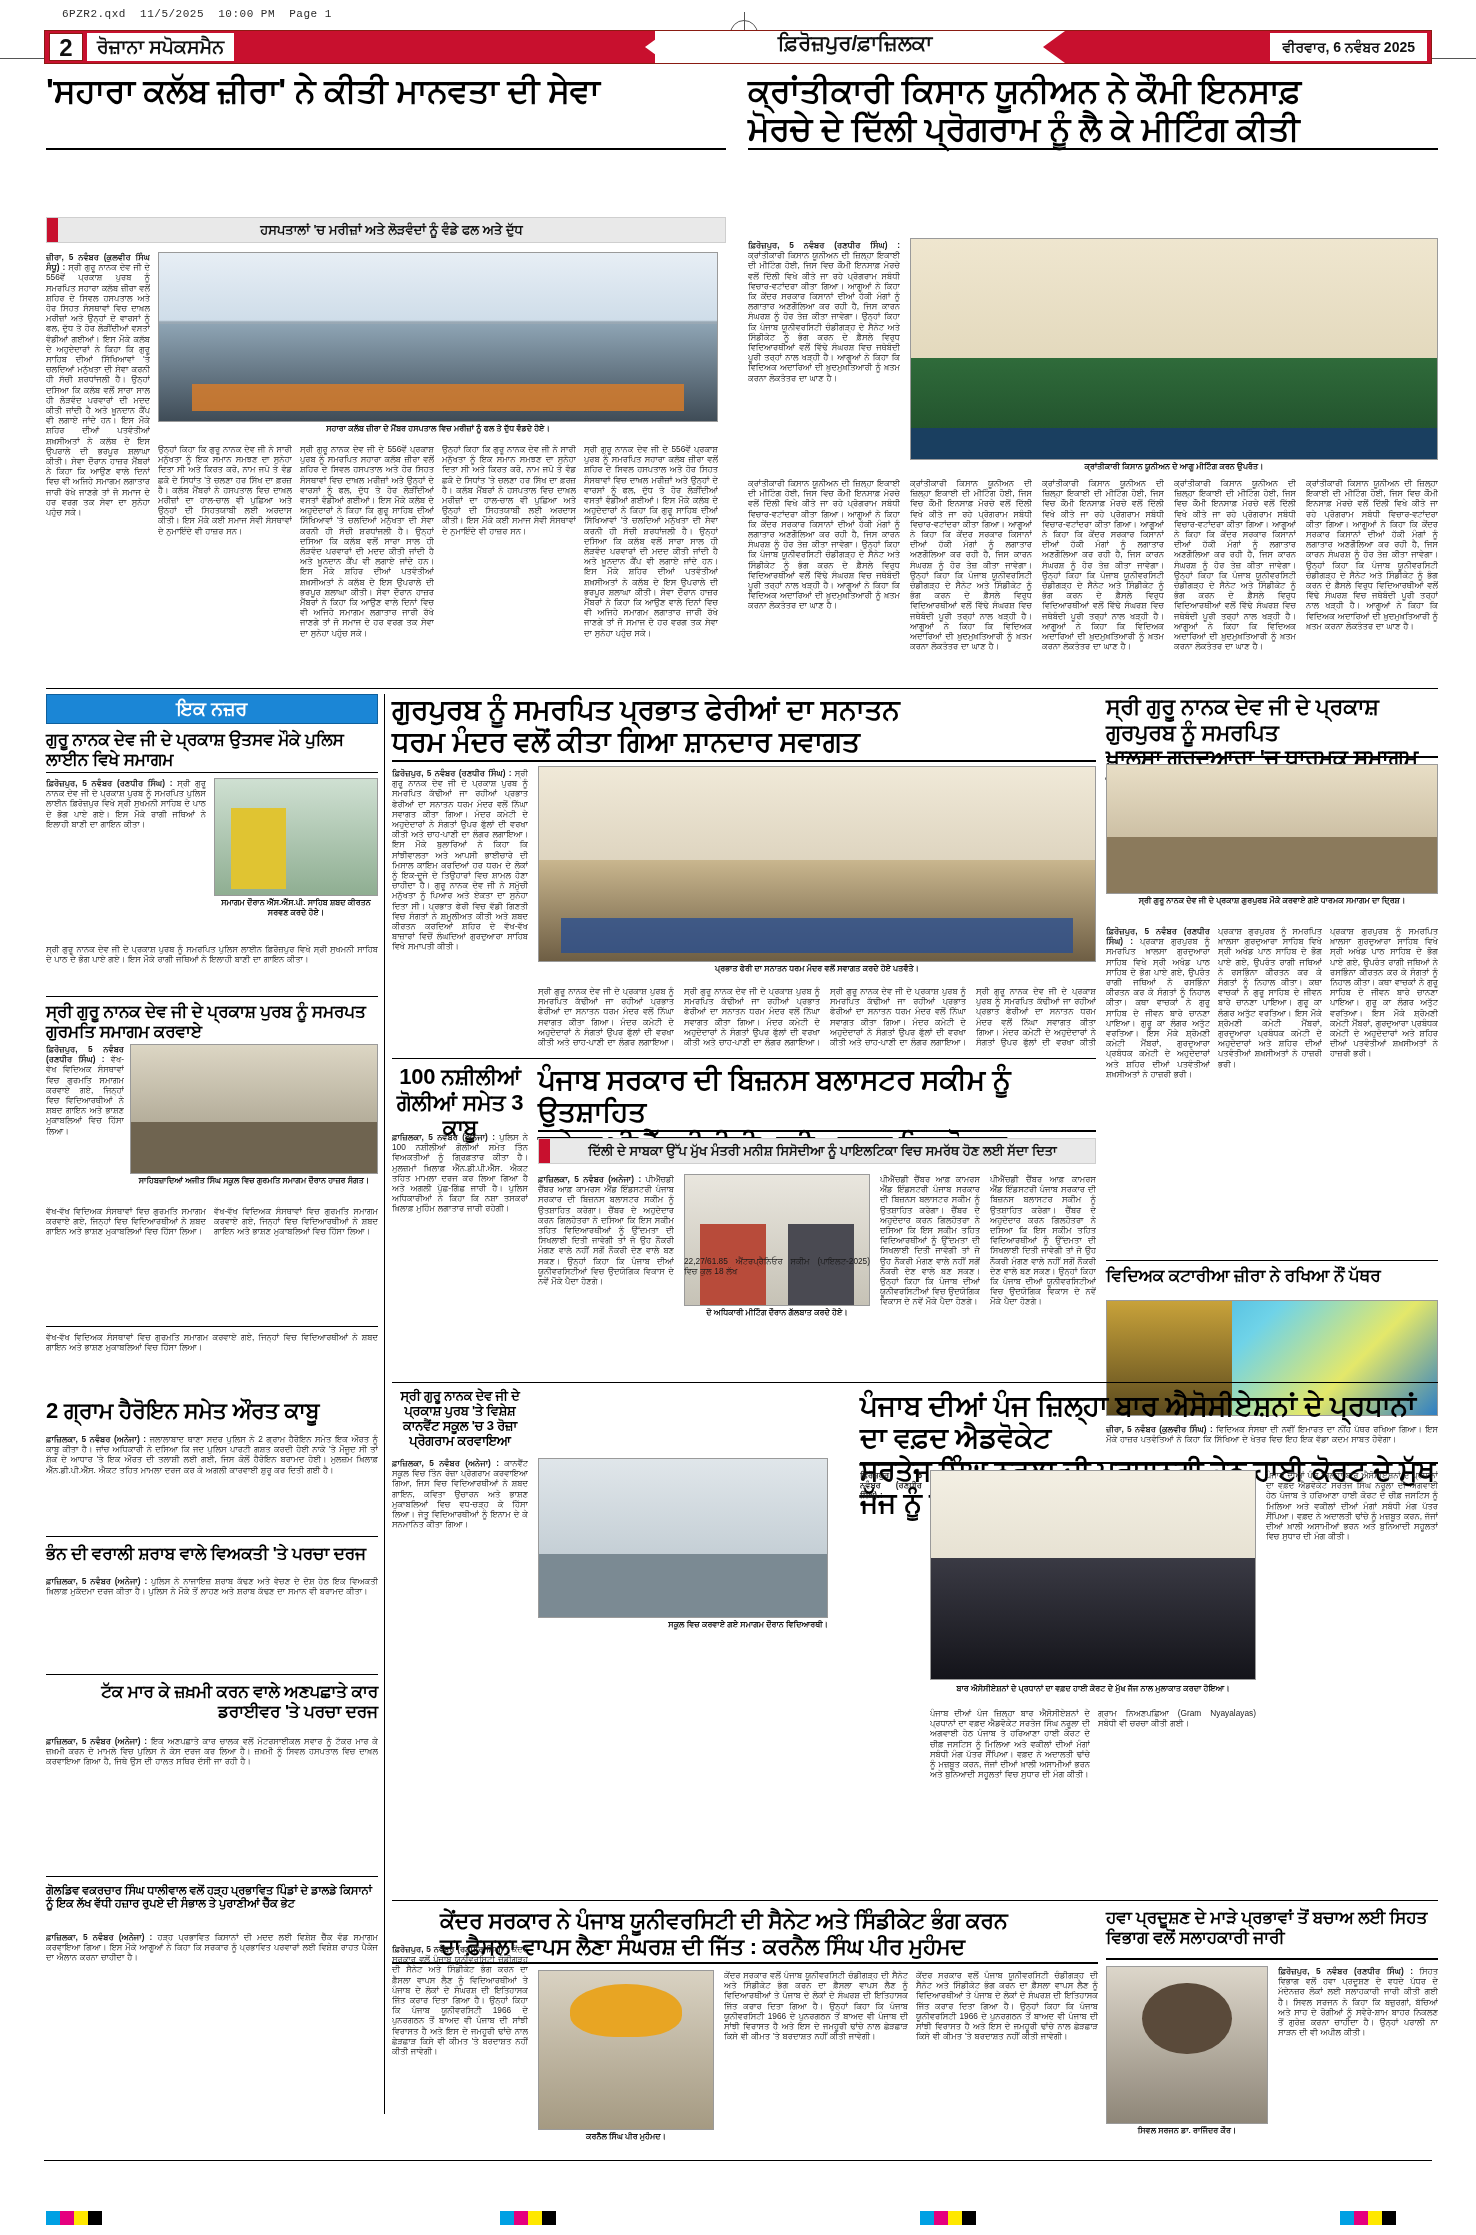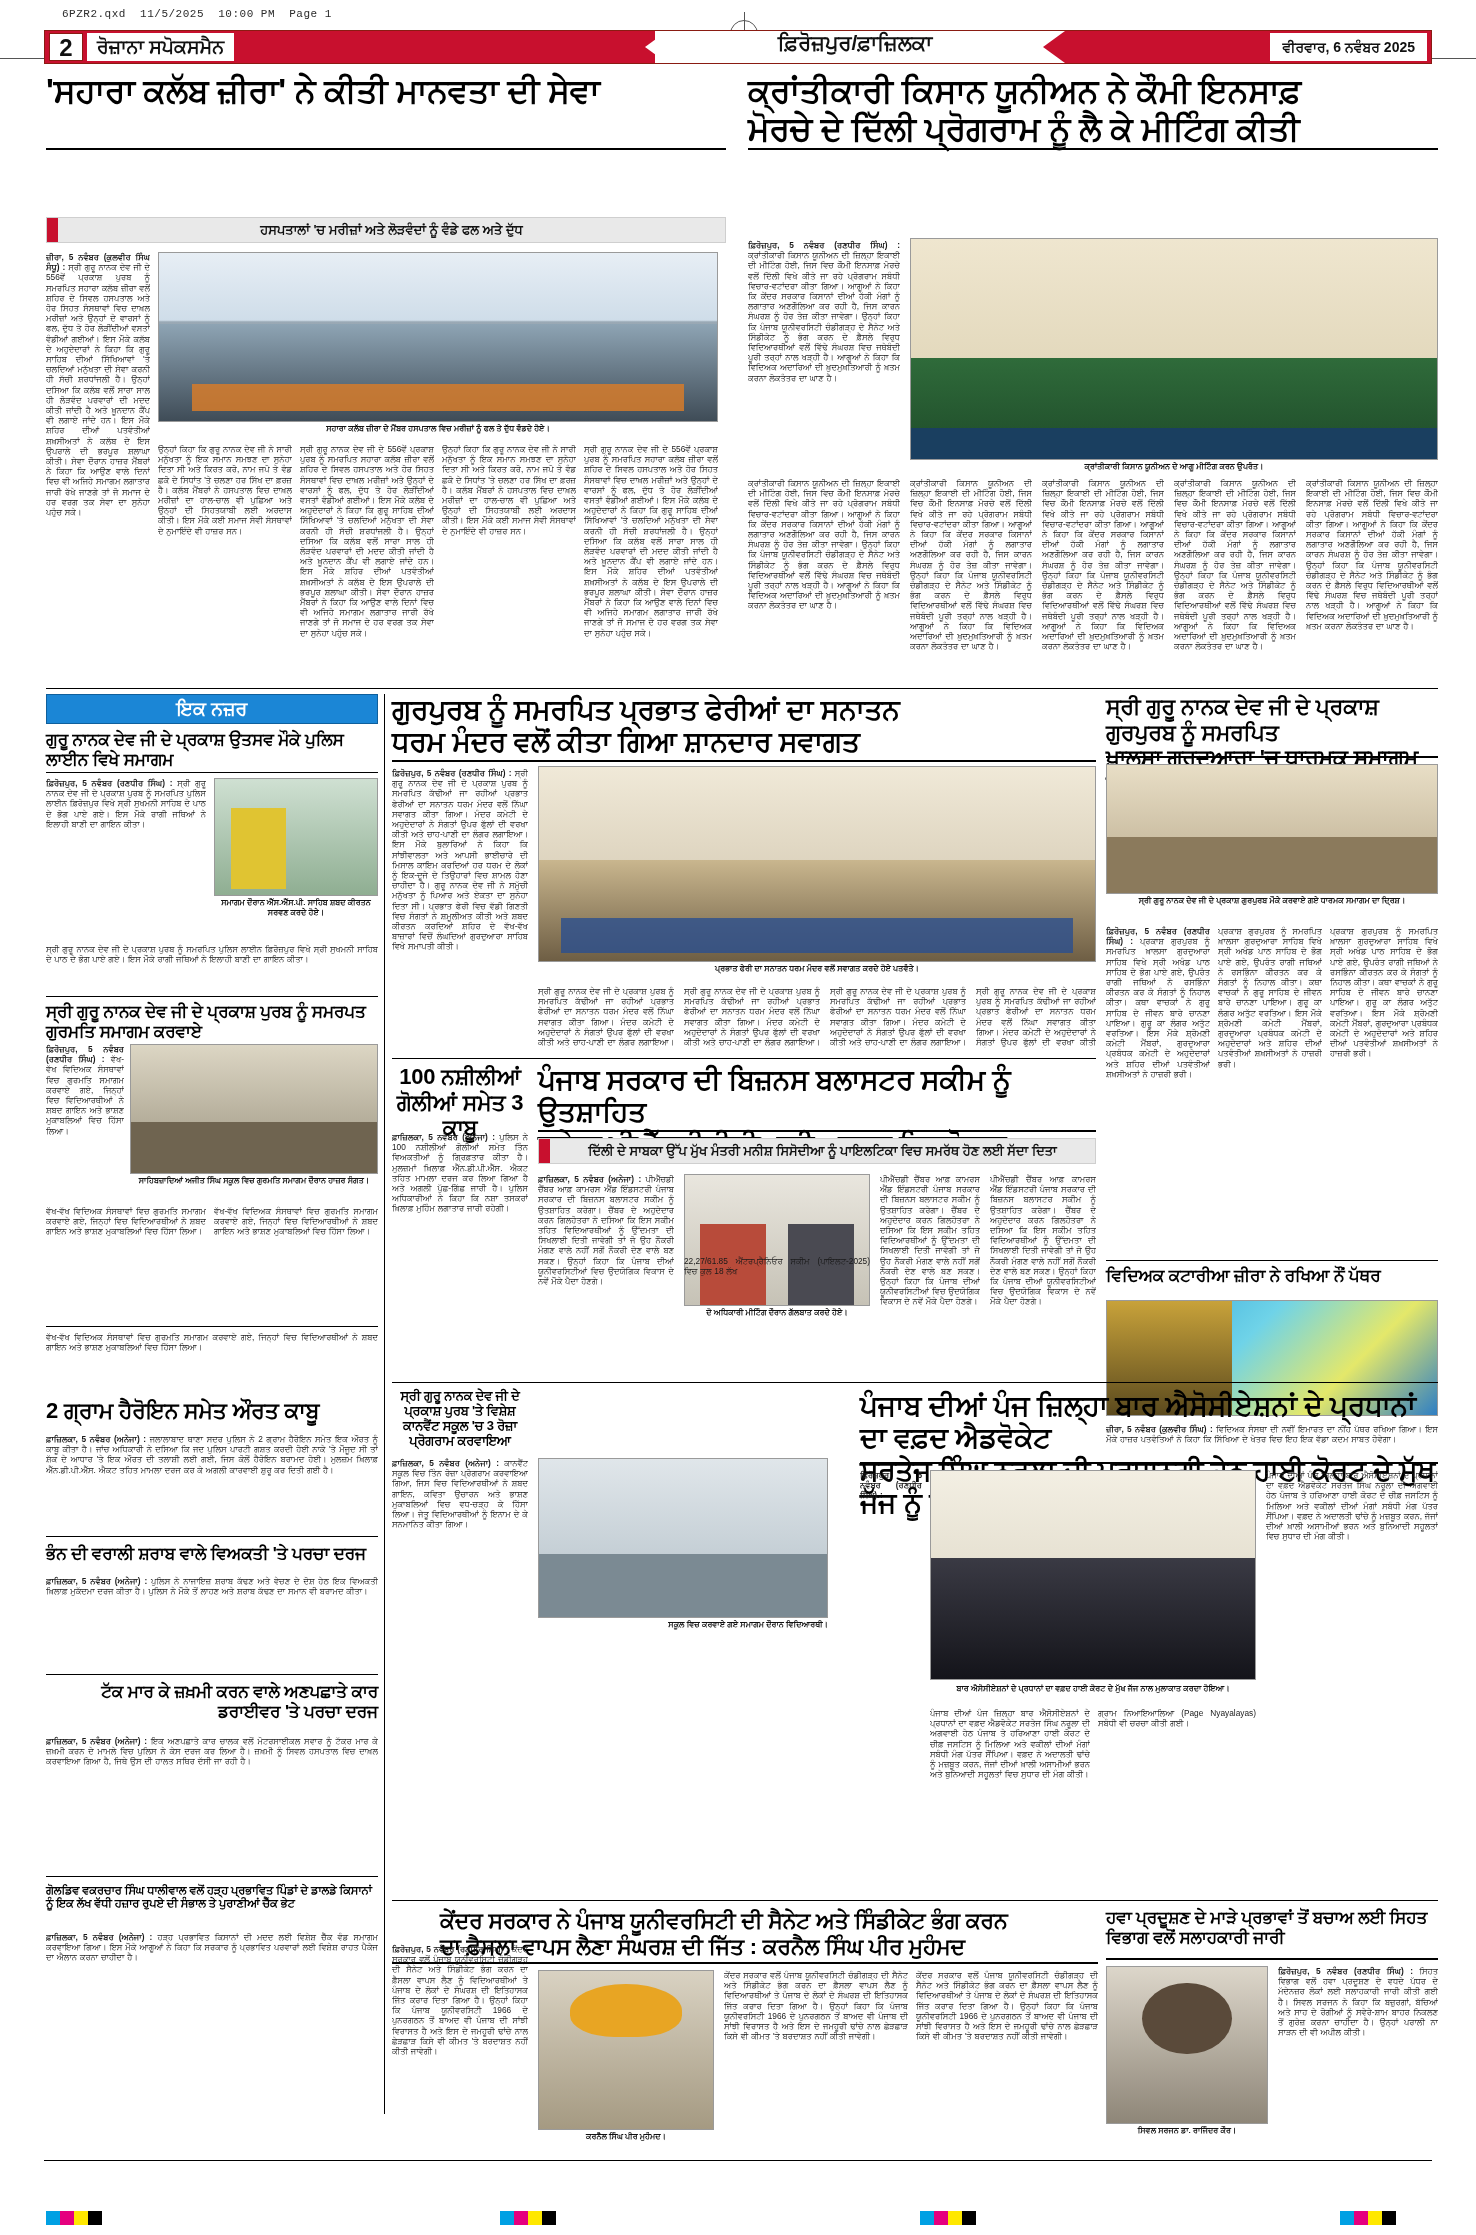--- a/index.html
+++ b/index.html
@@ -393,21 +393,21 @@
   <div class="rule-th" style="left:860px;top:1462px;width:578px;"></div>
   <div class="body" style="position:absolute;left:860px;top:1470px;width:62px;height:280px;">
     <span class="lead">ਫ਼ਿਰੋਜ਼ਪੁਰ, 5 ਨਵੰਬਰ (ਰਣਧੀਰ ਸਿੰਘ) :</span>
   </div>
   <div class="ph" style="left:930px;top:1470px;width:326px;height:210px;">
     <div class="sky" style="background:linear-gradient(180deg,#f3efe3,#d6cfbc);"></div>
     <div style="position:absolute;left:0;bottom:0;width:100%;height:58%;background:linear-gradient(180deg,#3a3a44,#14141a);"></div>
   </div>
   <div class="caption" style="position:absolute;left:930px;top:1684px;width:326px;">ਬਾਰ ਐਸੋਸੀਏਸ਼ਨਾਂ ਦੇ ਪ੍ਰਧਾਨਾਂ ਦਾ ਵਫ਼ਦ ਹਾਈ ਕੋਰਟ ਦੇ ਮੁੱਖ ਜੱਜ ਨਾਲ ਮੁਲਾਕਾਤ ਕਰਦਾ ਹੋਇਆ।</div>
   <div class="body" style="position:absolute;left:930px;top:1708px;width:160px;height:180px;"><span>ਪੰਜਾਬ ਦੀਆਂ ਪੰਜ ਜ਼ਿਲ੍ਹਾ ਬਾਰ ਐਸੋਸੀਏਸ਼ਨਾਂ ਦੇ ਪ੍ਰਧਾਨਾਂ ਦਾ ਵਫ਼ਦ ਐਡਵੋਕੇਟ ਸਰਤੇਜ ਸਿੰਘ ਨਰੂਲਾ ਦੀ ਅਗਵਾਈ ਹੇਠ ਪੰਜਾਬ ਤੇ ਹਰਿਆਣਾ ਹਾਈ ਕੋਰਟ ਦੇ ਚੀਫ਼ ਜਸਟਿਸ ਨੂੰ ਮਿਲਿਆ ਅਤੇ ਵਕੀਲਾਂ ਦੀਆਂ ਮੰਗਾਂ ਸਬੰਧੀ ਮੰਗ ਪੱਤਰ ਸੌਂਪਿਆ। ਵਫ਼ਦ ਨੇ ਅਦਾਲਤੀ ਢਾਂਚੇ ਨੂੰ ਮਜ਼ਬੂਤ ਕਰਨ, ਜੱਜਾਂ ਦੀਆਂ ਖ਼ਾਲੀ ਅਸਾਮੀਆਂ ਭਰਨ ਅਤੇ ਬੁਨਿਆਦੀ ਸਹੂਲਤਾਂ ਵਿਚ ਸੁਧਾਰ ਦੀ ਮੰਗ ਕੀਤੀ।</span></div>
-  <div class="body" style="position:absolute;left:1098px;top:1708px;width:158px;height:180px;"><span>ਗ੍ਰਾਮ ਨਿਆਇਆਲਿਆ (Page Nyayalayas) ਸਬੰਧੀ ਵੀ ਚਰਚਾ ਕੀਤੀ ਗਈ।</span></div>
+  <div class="body" style="position:absolute;left:1098px;top:1708px;width:158px;height:180px;"><span>ਗ੍ਰਾਮ ਨਿਅਣਪਛਿਆ (Gram Nyayalayas) ਸਬੰਧੀ ਵੀ ਚਰਚਾ ਕੀਤੀ ਗਈ।</span></div>
   <div class="body" style="position:absolute;left:1266px;top:1470px;width:172px;height:418px;"><span>ਪੰਜਾਬ ਦੀਆਂ ਪੰਜ ਜ਼ਿਲ੍ਹਾ ਬਾਰ ਐਸੋਸੀਏਸ਼ਨਾਂ ਦੇ ਪ੍ਰਧਾਨਾਂ ਦਾ ਵਫ਼ਦ ਐਡਵੋਕੇਟ ਸਰਤੇਜ ਸਿੰਘ ਨਰੂਲਾ ਦੀ ਅਗਵਾਈ ਹੇਠ ਪੰਜਾਬ ਤੇ ਹਰਿਆਣਾ ਹਾਈ ਕੋਰਟ ਦੇ ਚੀਫ਼ ਜਸਟਿਸ ਨੂੰ ਮਿਲਿਆ ਅਤੇ ਵਕੀਲਾਂ ਦੀਆਂ ਮੰਗਾਂ ਸਬੰਧੀ ਮੰਗ ਪੱਤਰ ਸੌਂਪਿਆ। ਵਫ਼ਦ ਨੇ ਅਦਾਲਤੀ ਢਾਂਚੇ ਨੂੰ ਮਜ਼ਬੂਤ ਕਰਨ, ਜੱਜਾਂ ਦੀਆਂ ਖ਼ਾਲੀ ਅਸਾਮੀਆਂ ਭਰਨ ਅਤੇ ਬੁਨਿਆਦੀ ਸਹੂਲਤਾਂ ਵਿਚ ਸੁਧਾਰ ਦੀ ਮੰਗ ਕੀਤੀ।</span></div>
 
   <div class="hr-thin" style="left:392px;top:1900px;width:1046px;"></div>
   <div style="position:absolute;left:392px;top:1908px;width:706px;margin-left:48px;">
     <div class="hl hl-md">ਕੇਂਦਰ ਸਰਕਾਰ ਨੇ ਪੰਜਾਬ ਯੂਨੀਵਰਸਿਟੀ ਦੀ ਸੈਨੇਟ ਅਤੇ ਸਿੰਡੀਕੇਟ ਭੰਗ ਕਰਨ</div>
     <div class="hl hl-md">ਦਾ ਫ਼ੈਸਲਾ ਵਾਪਸ ਲੈਣਾ ਸੰਘਰਸ਼ ਦੀ ਜਿੱਤ : ਕਰਨੈਲ ਸਿੰਘ ਪੀਰ ਮੁਹੰਮਦ</div>
   </div>
   <div class="rule-th" style="left:392px;top:1962px;width:706px;"></div>
   <div class="body" style="position:absolute;left:392px;top:1944px;width:136px;height:170px;">
     <span class="lead">ਫ਼ਿਰੋਜ਼ਪੁਰ, 5 ਨਵੰਬਰ (ਰਣਧੀਰ ਸਿੰਘ) :</span>

